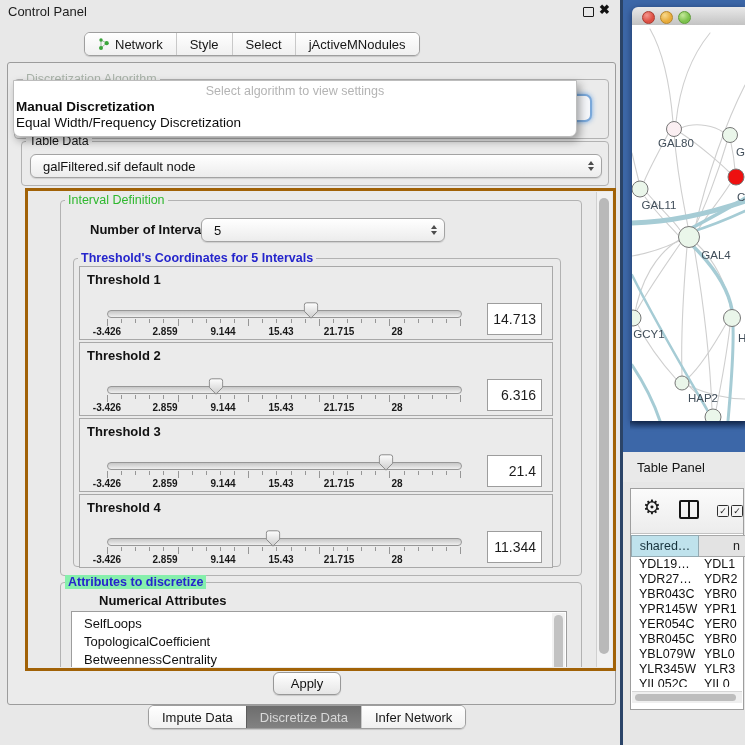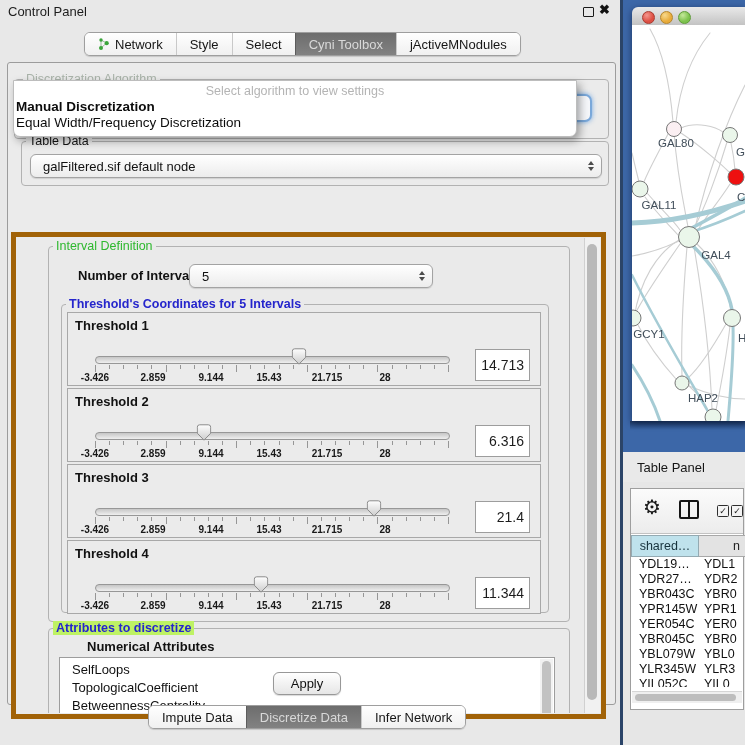--- a/index.html
+++ b/index.html
@@ -43,21 +43,21 @@
 
   
   .combo{position:absolute;background:linear-gradient(#ffffff,#ececec);border:1px solid #a3a3a3;border-radius:6px;
          font-size:13px;color:#111;box-shadow:0 1px 1px rgba(0,0,0,.12);}
   .combo .cv{position:absolute;left:12px;top:50%;transform:translateY(-50%);white-space:nowrap;}
   .updown{position:absolute;right:7px;top:50%;transform:translateY(-50%);display:flex;flex-direction:column;gap:2px;}
   .tri-up{width:0;height:0;border-left:3.5px solid transparent;border-right:3.5px solid transparent;border-bottom:4.5px solid #4c4c4c;}
   .tri-down{width:0;height:0;border-left:3.5px solid transparent;border-right:3.5px solid transparent;border-top:4.5px solid #4c4c4c;}
 
   
-  .scrollpane{left:3px;top:125px;width:585px;height:477px;border:5px solid #a16207;background:#eaeaea;margin-top:44px;}
+  .scrollpane{left:17px;top:125px;width:585px;height:477px;border:3px solid #a16207;background:#eaeaea;}
   .viewport{position:absolute;left:1px;top:1px;width:566px;height:475px;overflow:hidden;}
   .vscroll{position:absolute;right:1px;top:1px;width:15px;height:475px;background:#f1f1f1;border-left:1px solid #d0d0d0;}
   .vscroll .thumb-v{position:absolute;left:2px;top:6px;width:10px;height:456px;background:#b9b9b9;border-radius:6px;}
 
   
   .bold-label{font-weight:bold;font-size:13px;color:#111;}
   .tbox{position:absolute;left:5px;width:472px;height:72px;border:1px solid #a8a8a8;background:#ebebeb;}
   .tlabel{position:absolute;left:7px;top:5px;font-weight:bold;font-size:13px;color:#111;}
   .slider{position:absolute;left:27px;top:0;width:353px;height:70px;}
   .track{position:absolute;left:0;top:43px;width:353px;height:6px;border:1px solid #979797;border-radius:4px;
@@ -146,23 +146,20 @@
         <circle cx="3" cy="11" r="2" fill="#3aa53a"></circle>
         <circle cx="8.7" cy="6.2" r="2.1" fill="#3aa53a"></circle>
       </svg>
       <span>Network</span>
     </div>
     <div class="tabseg">
         <span>Style</span>
       </div>
     <div class="tabseg">
         <span>Select</span>
-      </div>
-    <div class="tabseg sel">
-        <span>Cyni Toolbox</span>
       </div>
     <div class="tabseg">
         <span>jActiveMNodules</span>
       </div>
   </div>
 
   <div class="abs main-panel">
 
     <div class="group" style="left:6px;top:16px;width:593px;height:58px;">
       <div class="gtitle faded">Discretization Algorithm</div>
@@ -379,21 +376,21 @@
                         <path d="M3.2 0.8 L11.8 0.8 Q14.2 0.8 14.2 3.2 L14.2 9.2 L7.5 16.2 L0.8 9.2 L0.8 3.2 Q0.8 0.8 3.2 0.8 Z" fill="url(#thumbGrad)" stroke="#8a8a8a" stroke-width="1"></path>
                       </svg></div>
                   </div>
                   <div class="vbox">11.344</div>
                 </div>
               </div>
           </div>
         </div>
 
         <div class="group" style="left:31px;top:390px;width:520px;height:110px;background:#eaeaea;">
-          <div class="gtitle blue" style="left:4px;background:#bef264;">Attributes to discretize</div>
+          <div class="gtitle blue" style="left:4px;background:#86efac;">Attributes to discretize</div>
           <div class="bold-label" style="position:absolute;left:4px;top:10px;padding-left:34px;">Numerical Attributes</div>
           <div class="listbox">
             <div style="padding-top:3px;">
                 <div class="attr-item">SelfLoops</div>
                 <div class="attr-item">TopologicalCoefficient</div>
                 <div class="attr-item">BetweennessCentrality</div>
               </div>
             <div class="list-vscroll">
                 <div class="thumb-v2"></div>
               </div>

